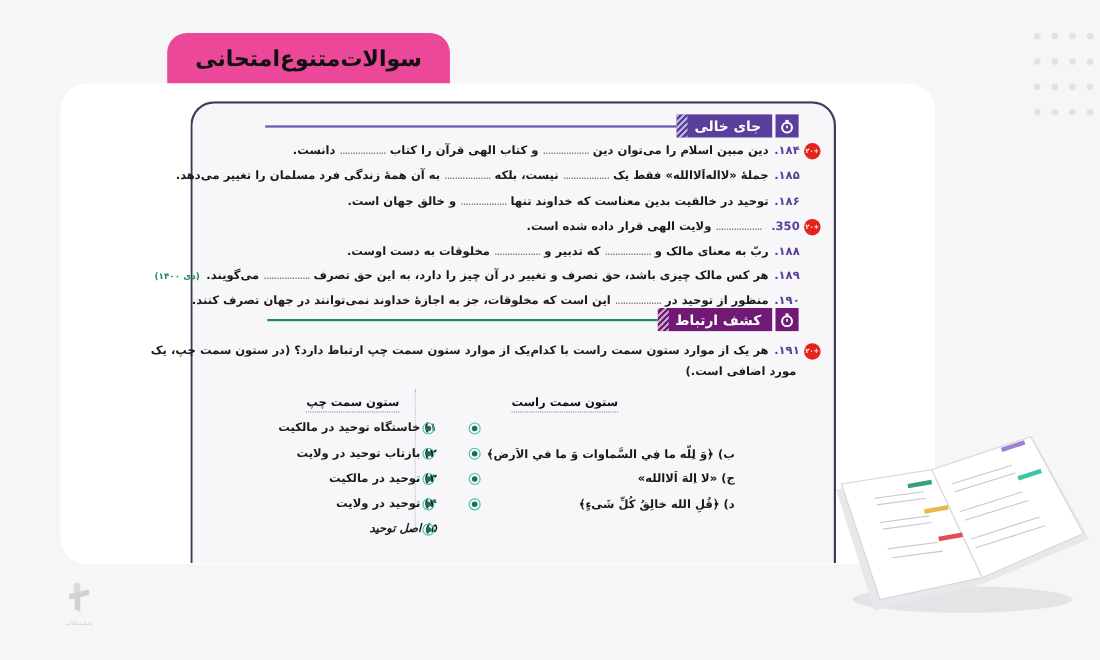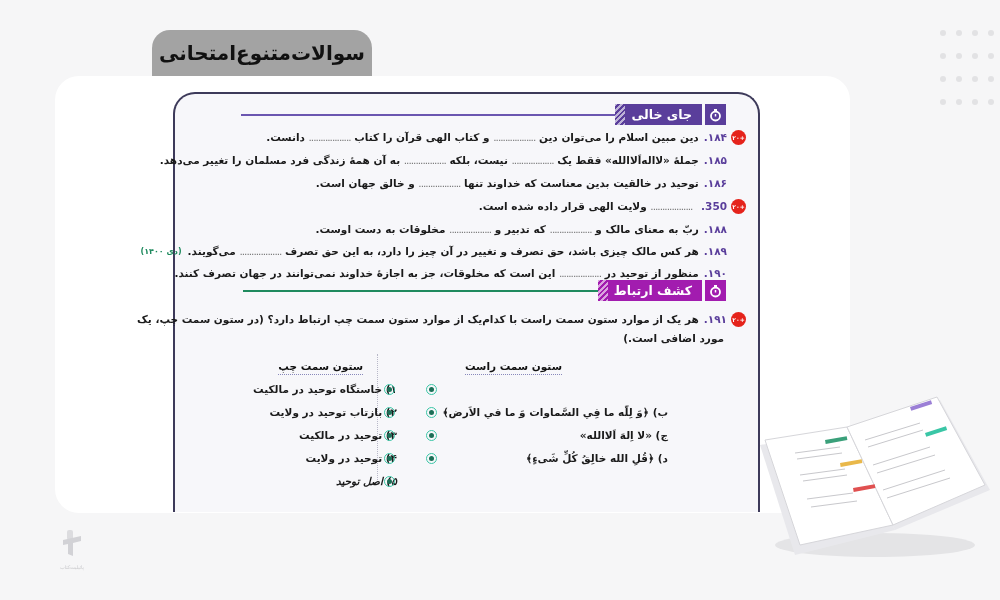--- a/index.html
+++ b/index.html
@@ -1,30 +1,30 @@
 <!DOCTYPE html>
 <html><head>
 <meta charset="utf-8">
 <style>
   * { box-sizing: border-box; margin: 0; padding: 0; }
   html, body { width: 1000px; height: 600px; overflow: hidden; }
   body { background: #f6f6f7; font-family: "DejaVu Sans", sans-serif; position: relative; }
   .dots { position: absolute; right: 0; top: 30px; width: 60px; display: grid; grid-template-columns: repeat(4, 16px); row-gap: 17px; column-gap: 0; }
   .dots span { width: 6px; height: 6px; border-radius: 50%; background: #e2e2e4; }
-  .title-tab { position: absolute; left: 152px; top: 30px; width: 220px; height: 46px; background: #a3a3a3; border-radius: 18px 18px 0 0; display: flex; align-items: center; justify-content: center; direction: rtl; font-size: 20px; font-weight: bold; color: #111; }
+  .title-tab { position: absolute; left: 152px; top: 30px; width: 257px; height: 46px; background: #ec4899; border-radius: 18px 18px 0 0; display: flex; align-items: center; justify-content: center; direction: rtl; font-size: 20px; font-weight: bold; color: #111; }
   .main-panel { position: absolute; left: 55px; top: 76px; width: 795px; height: 437px; background: #ffffff; border-radius: 24px; }
   .book-page { position: absolute; left: 173px; top: 92px; width: 587px; height: 420px; background: #f7f7fa; border: 2px solid #3d3a5a; border-bottom: none; border-radius: 22px 22px 0 0; direction: rtl; }
   .sec-head { position: absolute; display: flex; align-items: center; height: 21px; }
   .sec-icon { width: 21px; height: 21px; display: flex; align-items: center; justify-content: center; color: #fff; font-size: 13px; font-weight: bold; }
   .sec-label { height: 21px; padding: 0 10px 0 16px; color: #fff; font-size: 12.5px; font-weight: bold; display: flex; align-items: center; margin-right: 3px; position: relative; }
   .sec-label::after { content: ""; position: absolute; left: 0; top: 0; width: 10px; height: 100%; background: repeating-linear-gradient(135deg, rgba(255,255,255,.6) 0 2px, transparent 2px 4px); }
   .sec-line { height: 2px; }
   .purple .sec-icon, .purple .sec-label { background: #5a3e9b; }
   .purple .sec-line { background: #6b56b0; }
-  .green .sec-icon, .green .sec-label { background: #a21caf; }
+  .green .sec-icon, .green .sec-label { background: #701a75; }
   .green .sec-line { background: #1f8a5e; }
   .q { position: absolute; right: 12px; display: flex; align-items: center; font-size: 10.5px; font-weight: bold; color: #1a1a1a; white-space: nowrap; height: 18px; }
   .badge { width: 15px; height: 15px; border-radius: 50%; background: #e5231b; color: #fff; font-size: 6px; display: flex; align-items: center; justify-content: center; margin-left: 4px; }
   .badge-spacer { width: 15px; margin-left: 4px; }
   .qnum { color: #5a3e9b; margin-left: 5px; }
   .dots-fill { color: #777; font-weight: normal; letter-spacing: -1px; }
   .tag { color: #1f8a5e; font-size: 8px; margin-right: 6px; }
   .q191-line2 { position: absolute; right: 34px; top: 331px; font-size: 10.5px; font-weight: bold; color: #1a1a1a; }
   .col-head { position: absolute; font-size: 10.5px; font-weight: bold; color: #111; border-bottom: 1px dotted #8888bb; padding-bottom: 2px; }
   .col-divider { position: absolute; left: 201px; top: 352px; height: 130px; border-left: 1px dotted #b8b8c8; }

